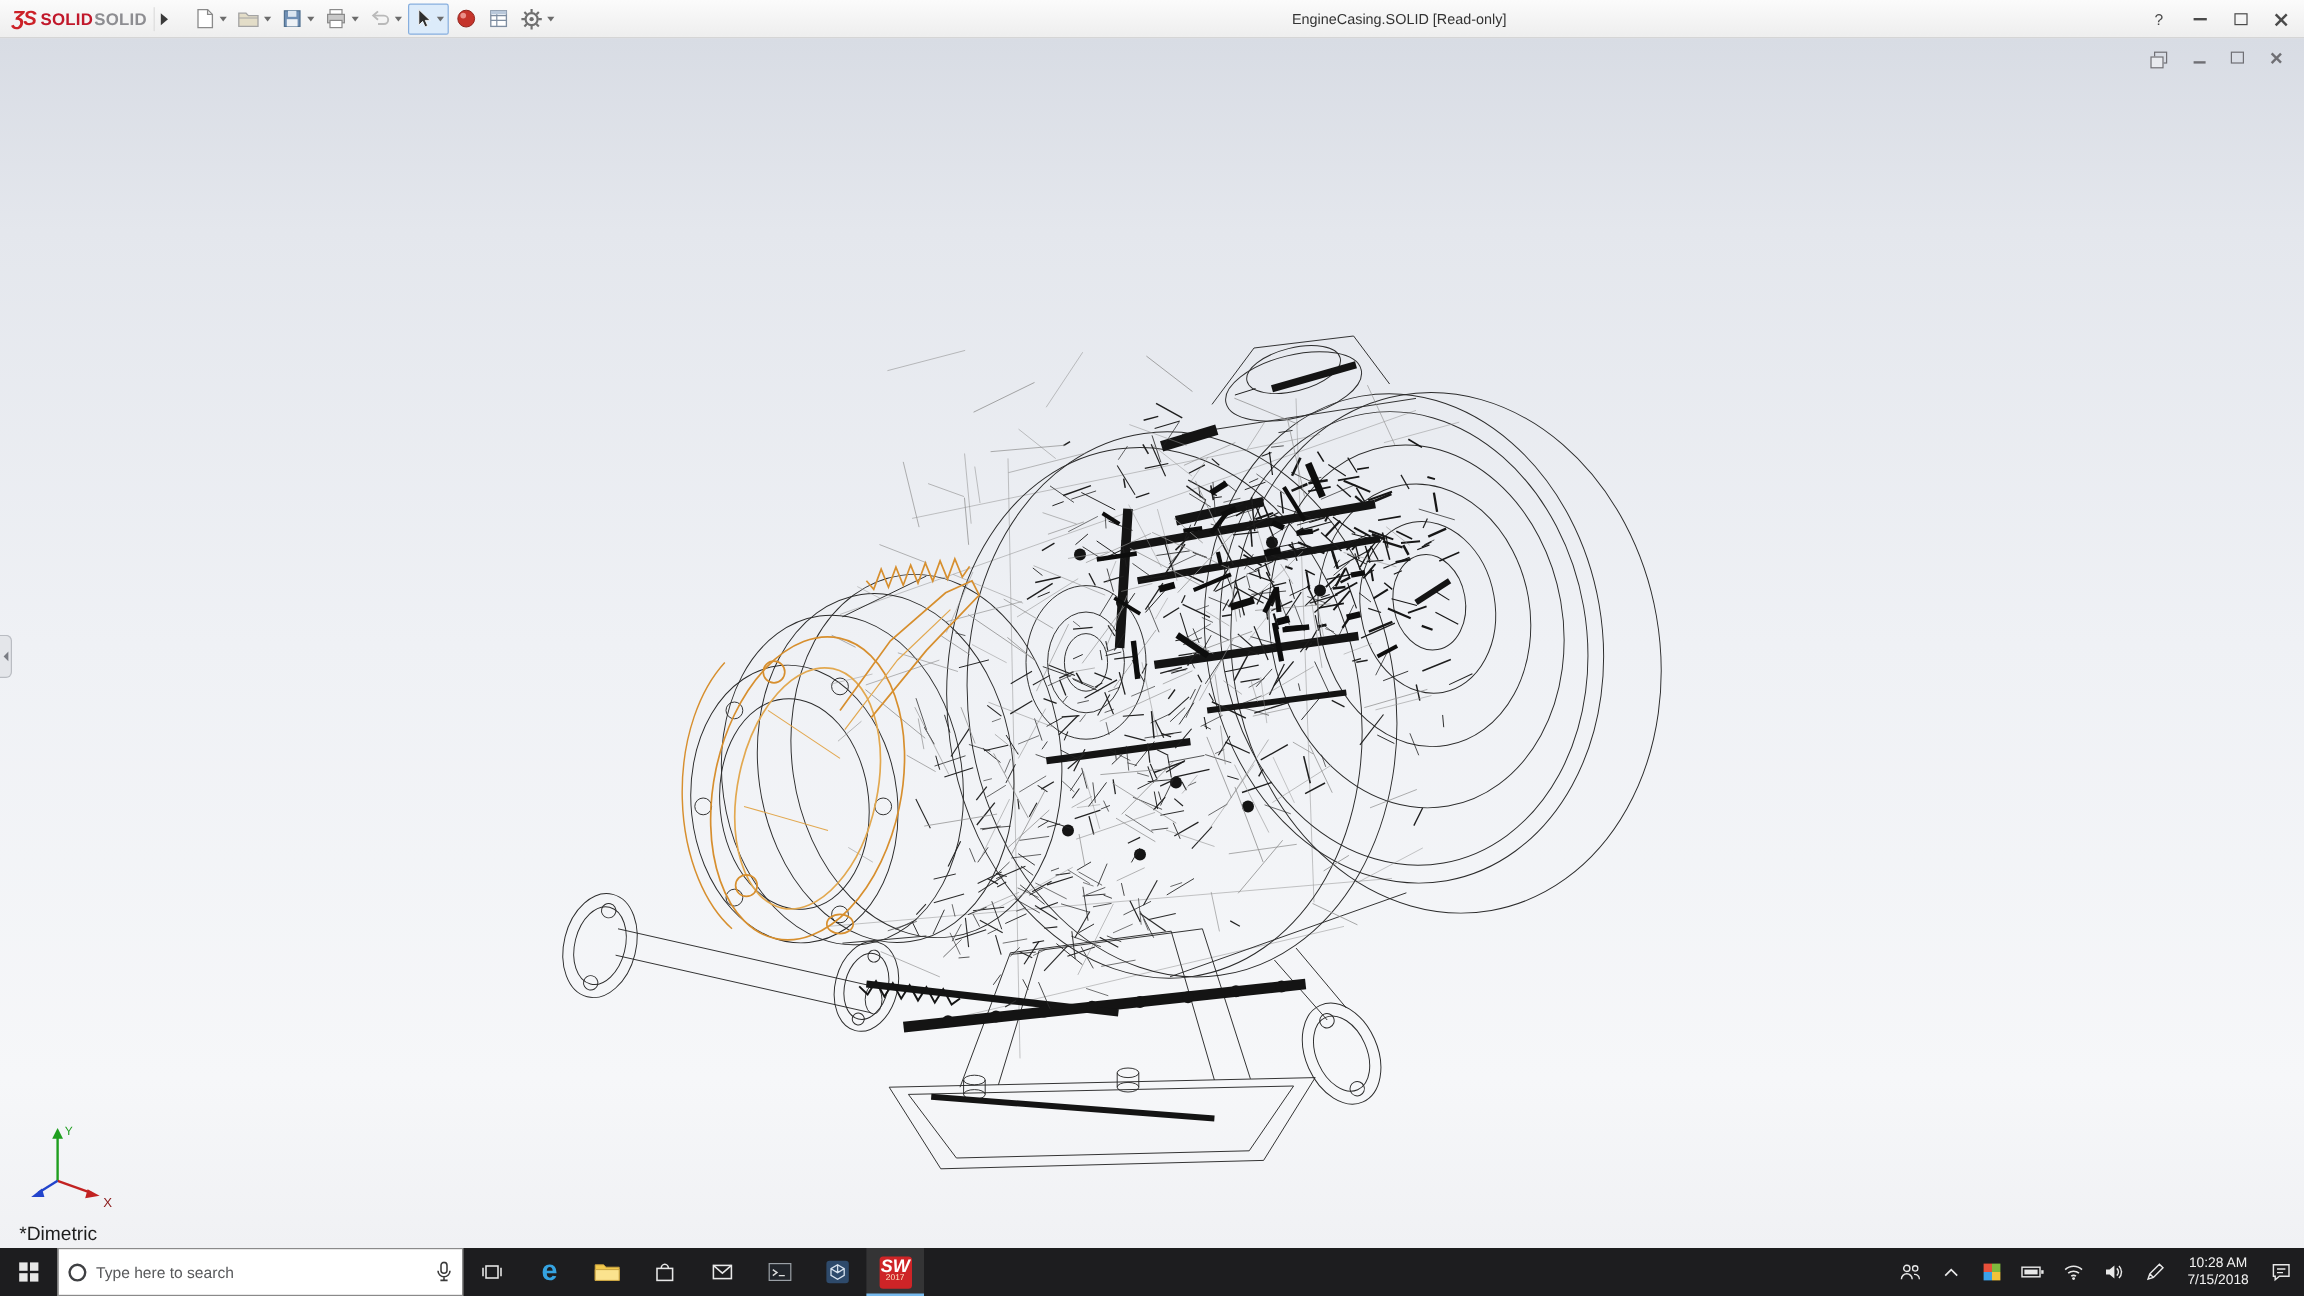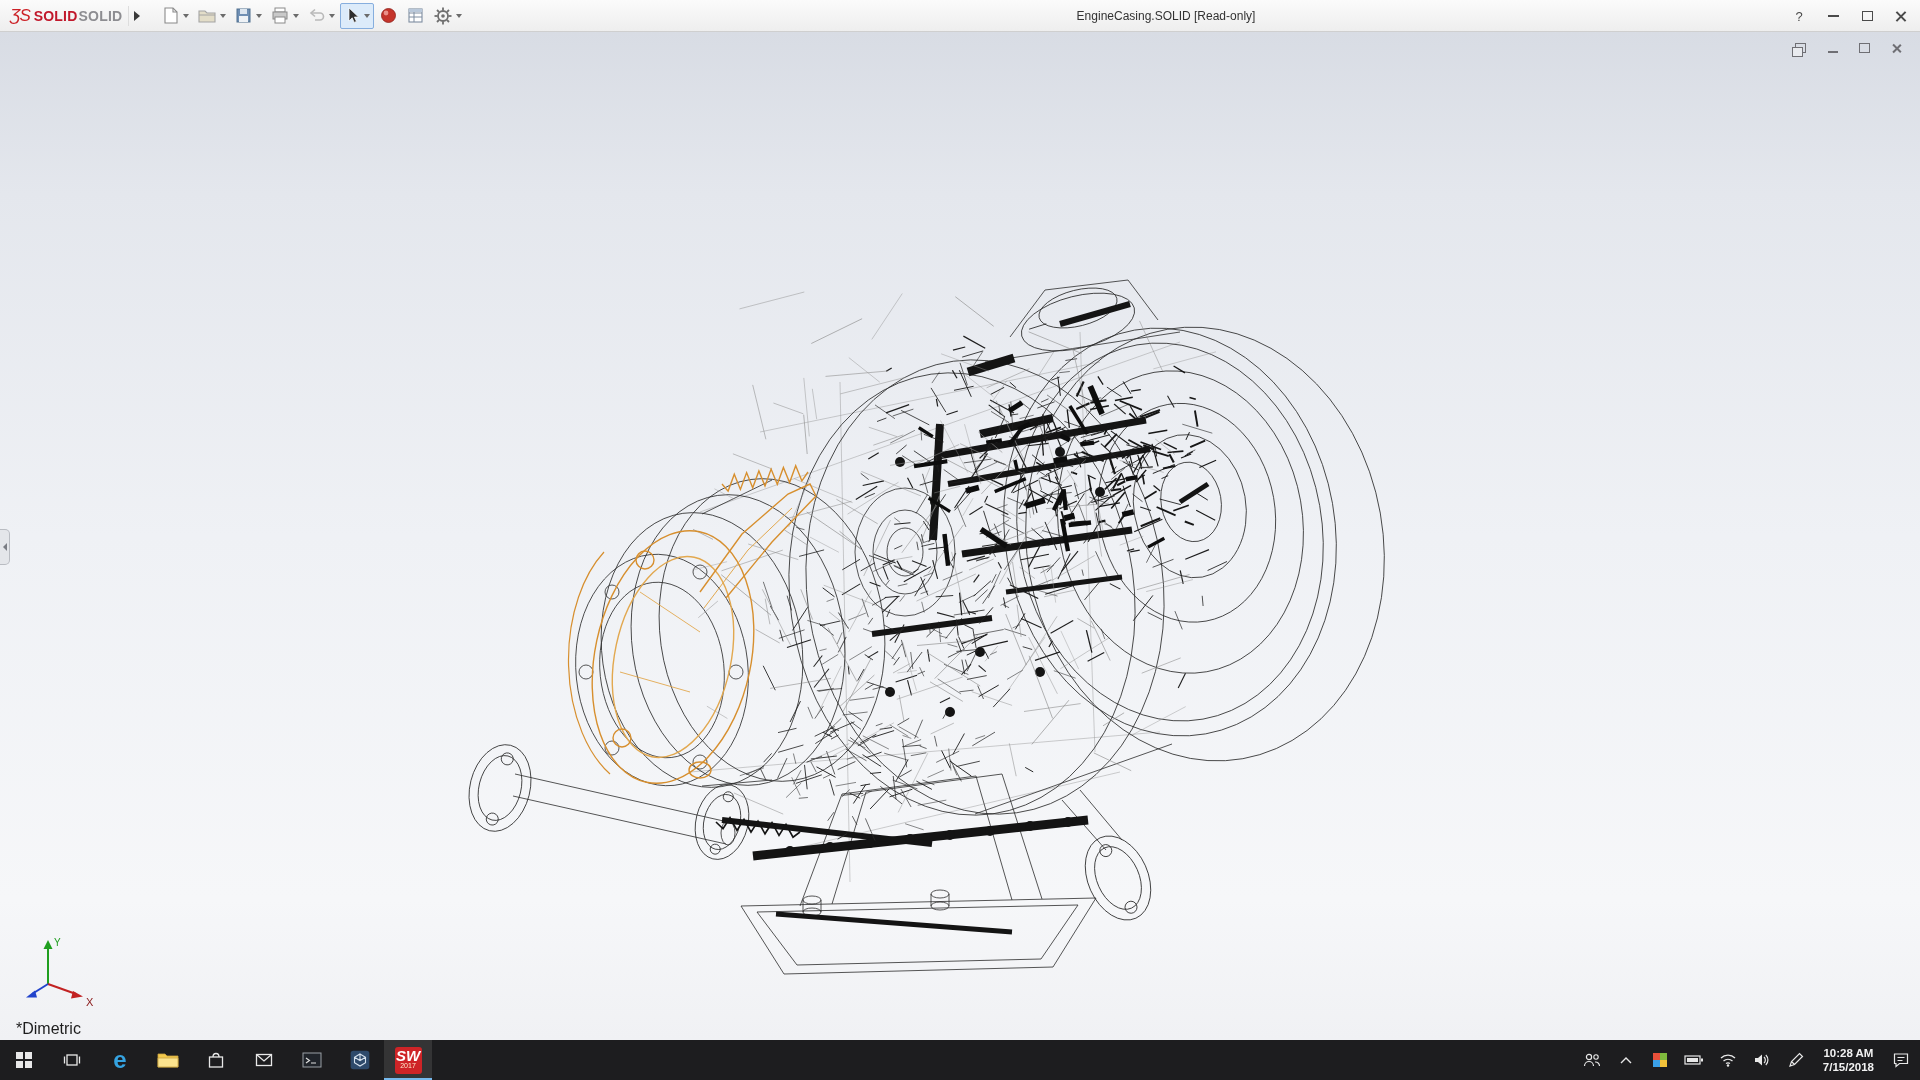--- a/index.html
+++ b/index.html
@@ -4,21 +4,21 @@
 <style>
   * { margin:0; padding:0; box-sizing:border-box; }
   html,body { width:1920px; height:1080px; overflow:hidden; background:#000; }
   #root { position:relative; width:1920px; height:1080px; font-family:"Liberation Sans", sans-serif; background:#ececf0; }
 
   
   .titlebar { position:absolute; top:0; left:0; width:1920px; height:32px;
     background:linear-gradient(#fbfbfb,#eeeeee); border-bottom:1px solid #cfcfcf;
     display:flex; align-items:center; }
   .brand { display:flex; align-items:center; gap:4px; padding:0 6px 0 10px; }
-  .logo-glyph { color:#cc2127; font-weight:normal; font-style:italic; font-size:17px; letter-spacing:-1px; }
+  .logo-glyph { color:#cc2127; font-weight:bold; font-style:italic; font-size:17px; letter-spacing:-1px; }
   .brand-prefix { color:#c1182b; font-weight:bold; font-size:14px; letter-spacing:0.2px; }
   .brand-suffix { color:#8d8d91; font-weight:bold; font-size:14px; letter-spacing:0.2px; margin-left:-3px; }
   .expand-btn { width:16px; height:20px; display:flex; align-items:center; justify-content:center; margin-right:14px; cursor:pointer; border-left:1px solid #ddd; }
   .expand-tri { width:0; height:0; border-left:6px solid #3a3a3a; border-top:5px solid transparent; border-bottom:5px solid transparent; }
   .toolbar { display:flex; align-items:center; gap:2px; }
   .tool { display:flex; align-items:center; height:26px; padding:0 3px; border-radius:2px; cursor:pointer; }
   .tool.selected { background:#dcebfa; border:1px solid #86aede; }
   .caret { width:0; height:0; border-top:4px solid #6b6b6b; border-left:3.5px solid transparent; border-right:3.5px solid transparent; margin-left:3px; }
   .doc-title { position:absolute; left:1166px; top:0; transform:translateX(-50%); height:32px;
     display:flex; align-items:center; font-size:12px; color:#333; white-space:nowrap; }
@@ -63,21 +63,21 @@
   .tb-search input { flex:1; border:none; outline:none; font-size:13px; color:#333; background:transparent; font-family:"Liberation Sans",sans-serif; }
   .tb-search input::placeholder { color:#58595b; }
   .tb-app { width:48px; display:flex; flex-direction:column; align-items:center; justify-content:center; cursor:pointer; position:relative; }
   .tb-app.active { background:rgba(255,255,255,0.10); box-shadow:inset 0 -2px 0 #76b9ed; }
   .edge-glyph { color:#35a3e1; font-size:24px; font-weight:bold; line-height:24px; }
   .sw-icon { width:27px; height:27px; background:#ce2427; border-radius:3px; display:flex; flex-direction:column; align-items:center; justify-content:center; }
   .sw-icon .sw-label { color:#fff; font-weight:bold; font-size:15px; line-height:12px; font-style:italic; }
   .sw-icon .sw-year { color:#ffe9c9; font-size:7px; line-height:8px; }
   .tb-tray { margin-left:auto; display:flex; align-items:center; gap:4px; padding-right:4px; }
   .tray-btn { width:30px; height:40px; display:flex; align-items:center; justify-content:center; cursor:pointer; }
-  .tray-clock { display:flex; flex-direction:column; align-items:center; justify-content:center; color:#f2f2f2; font-size:11.5px; line-height:14px; padding:0 8px; cursor:pointer; text-align:center;font-weight:bold; }
+  .tray-clock { display:flex; flex-direction:column; align-items:center; justify-content:center; color:#f2f2f2; font-size:11.5px; line-height:14px; padding:0 8px; cursor:pointer; text-align:center; }
   .color-grid { width:14px; height:14px; display:grid; grid-template-columns:7px 7px; grid-template-rows:7px 7px; }
   .color-grid i:nth-child(1){background:#e8503a;} .color-grid i:nth-child(2){background:#7fba3d;}
   .color-grid i:nth-child(3){background:#3aa0e8;} .color-grid i:nth-child(4){background:#f2c23a;}
 </style>
 </head>
 <body>
 
 <div id="root">
 
   <div class="titlebar">
@@ -1079,20 +1079,28 @@
   <div class="taskbar">
     <div class="tb-start">
       <span class="win-logo">
           <i></i>
           <i></i>
           <i></i>
           <i></i>
         </span>
     </div>
 
+    <div class="tb-search">
+      <span class="cortana-ring"></span>
+      <input type="text" placeholder="Type here to search" style="">
+      <svg width="14" height="18" viewBox="0 0 14 18">
+        <rect x="4.5" y="1" width="5" height="9" rx="2.5" fill="none" stroke="#3a3a3a" stroke-width="1.3"></rect>
+        <path d="M2,8 a5,5 0 0 0 10,0 M7,13 v3 M4,16 h6" fill="none" stroke="#3a3a3a" stroke-width="1.3"></path>
+      </svg>
+    </div>
 
     <div class="tb-app">
       <svg width="20" height="20" viewBox="0 0 20 20">
         <rect x="5" y="5" width="10" height="10" fill="none" stroke="#e8e8e8" stroke-width="1.3"></rect>
         <path d="M2.5,6.5 v7 M17.5,6.5 v7" stroke="#e8e8e8" stroke-width="1.3"></path>
       </svg>
     </div>
     <div class="tb-app">
       <span class="edge-glyph">e</span>
     </div>

